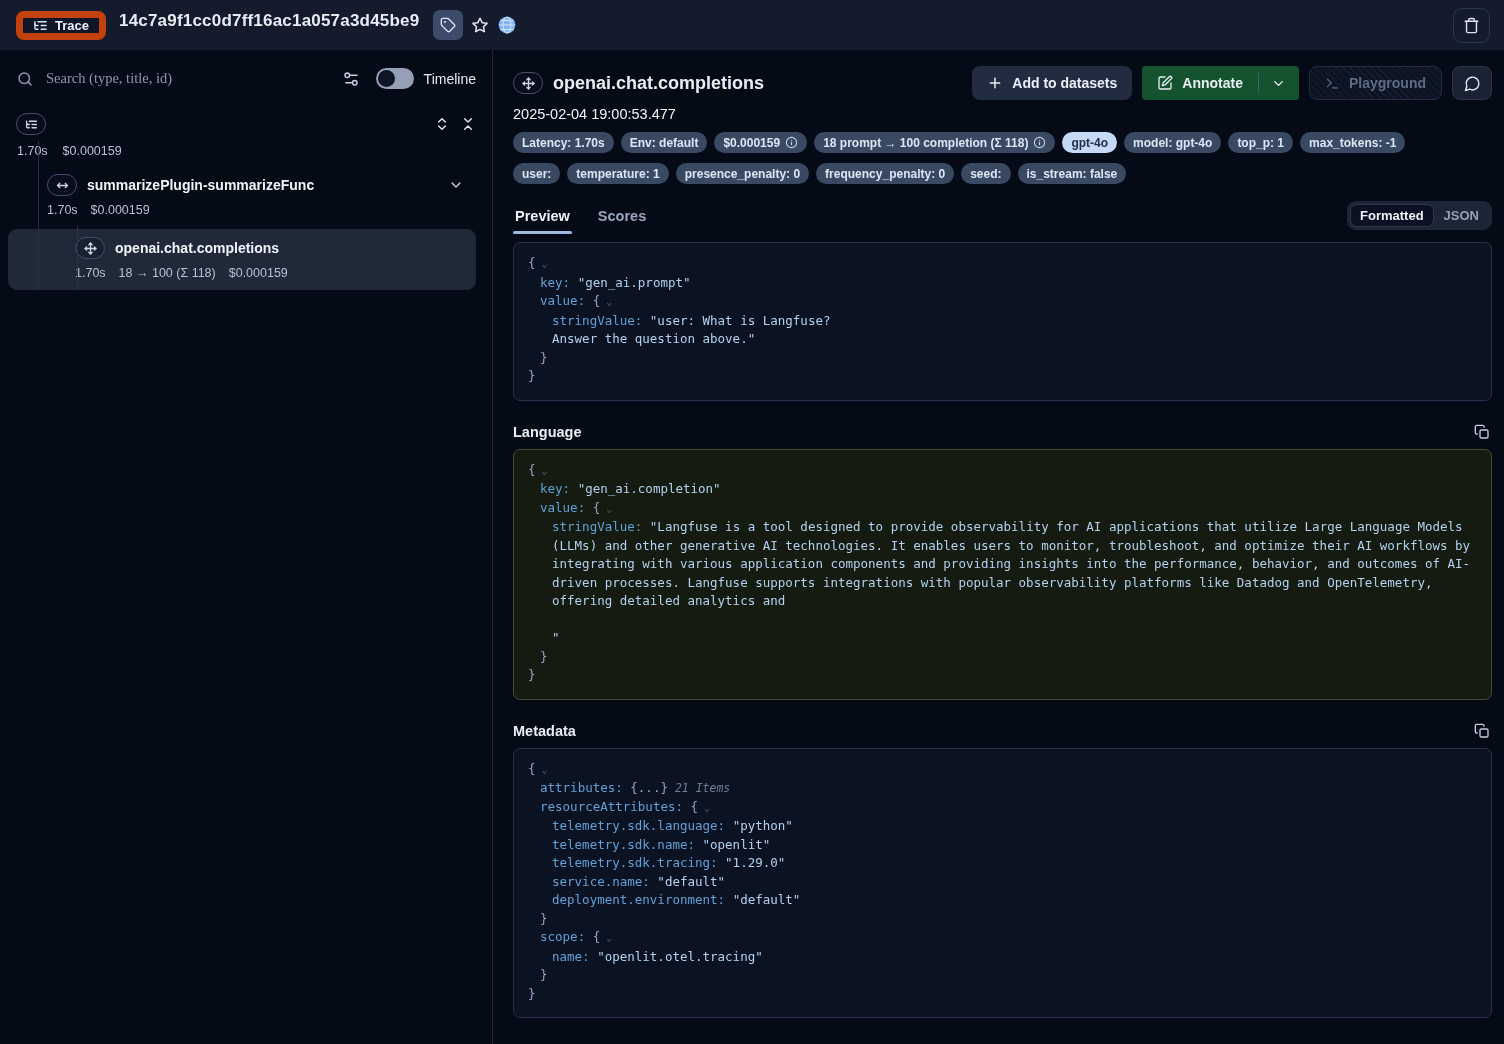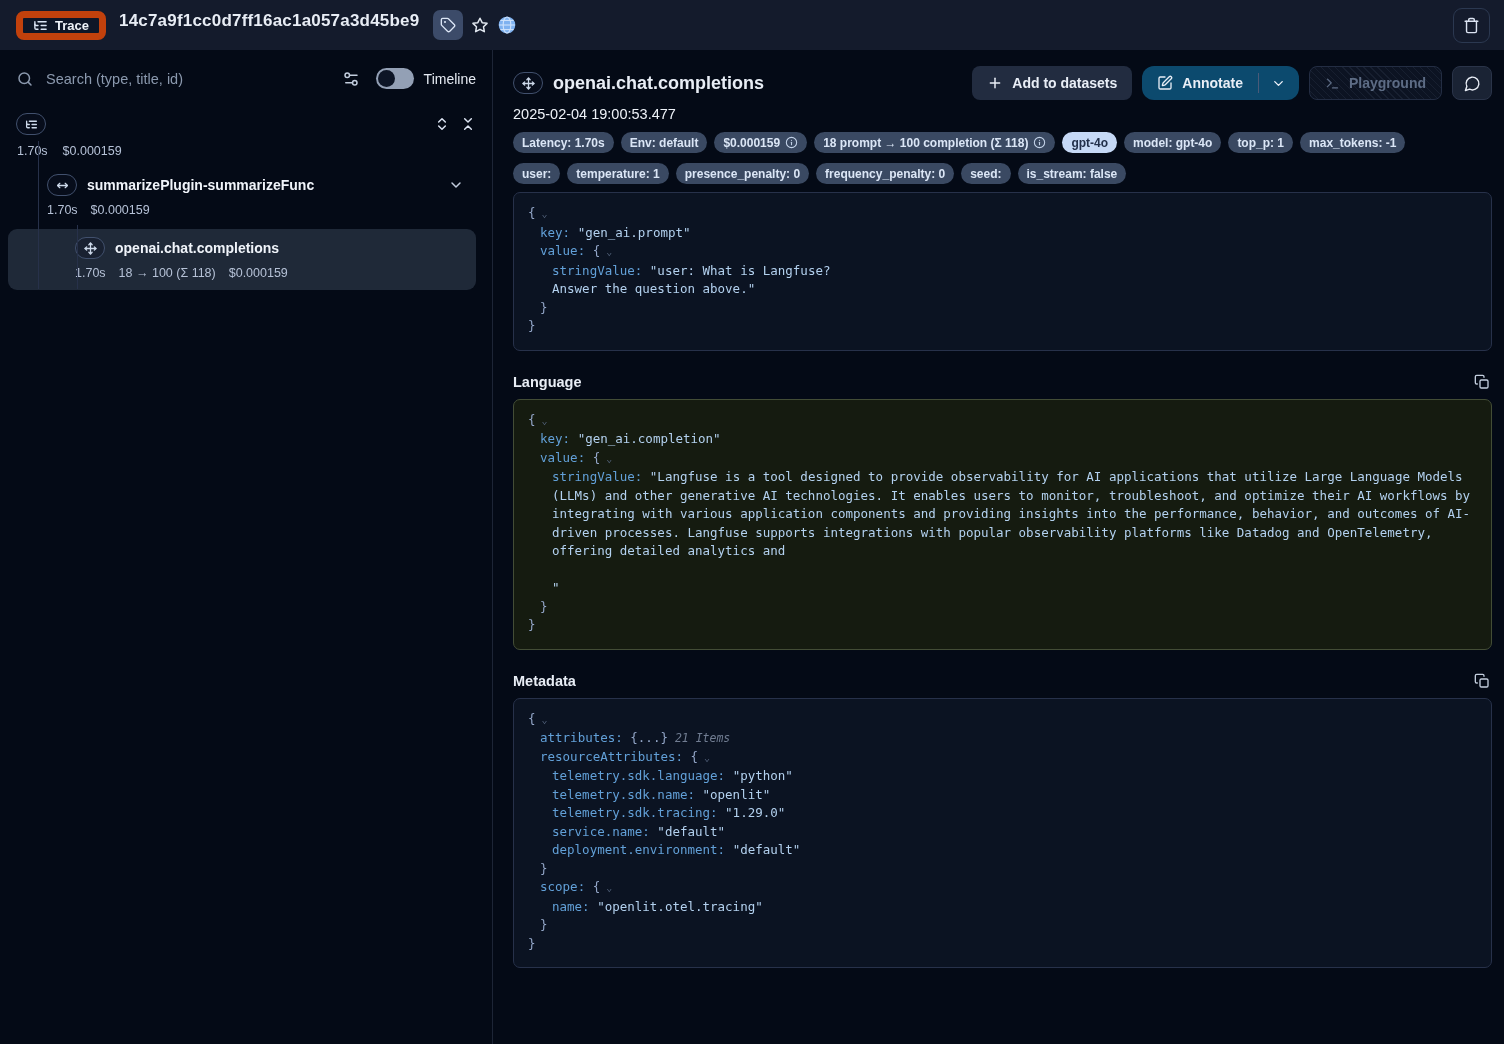--- a/index.html
+++ b/index.html
@@ -24,21 +24,21 @@
   .icon-plain { background:none; border:none; color:#e2e8f0; width:30px; height:30px; display:flex; align-items:center; justify-content:center; padding:0; margin-left:2px; }
   .globe-wrap { margin-left:2px; display:flex; align-items:center; }
   .trash-btn { width:37px; height:35px; border:1px solid #2b3850; border-radius:9px; background:transparent; color:#dce4f2; display:flex; align-items:center; justify-content:center; }
 
   .content { flex:1; display:flex; min-height:0; }
 
   
   .sidebar { width:493px; flex:none; border-right:1px solid #1d2536; position:relative; }
   .search-row { display:flex; align-items:center; margin:18px 16px 0; gap:10px; }
   .search-row .sicon { color:#8b99ae; flex:none; }
-  .search-input { flex:1; min-width:0; background:transparent; border:none; outline:none; color:#c2410c; font-size:14.5px; font-family:Liberation Sans, sans-serif; }
+  .search-input { flex:1; min-width:0; background:transparent; border:none; outline:none; color:#c2410c; font-size:14.5px; font-family:Liberation Serif, serif; }
   .search-input::placeholder { color:#8b99ae; }
   .filter-btn { background:none; border:none; color:#c3cede; padding:0; flex:none; display:flex; }
   .toggle { width:38px; height:21px; border-radius:11px; background:#93a0b5; position:relative; flex:none; margin-left:6px; border:none; padding:0; }
   .toggle .knob { position:absolute; left:2px; top:2px; width:17px; height:17px; border-radius:50%; background:#0d1526; }
   .timeline-label { font-size:14px; color:#e5eaf2; font-weight:500; flex:none; }
 
   .tree { position:relative; margin:24px 16px 0; }
   .vline { position:absolute; width:1px; background:#27314a; }
   .vline.a { left:22px; top:28px; height:148px; }
   .vline.b { left:61px; top:112px; height:64px; }
@@ -55,21 +55,21 @@
   .item-span { display:block; margin-top:16px; padding-left:31px; }
   .item-gen { display:block; margin:12px 0 0 -8px; width:calc(100% + 8px); background:#1f2938; border-radius:9px; padding:8px 12px 10px 67px; }
 
   
   .panel { flex:1; min-width:0; padding:16px 12px 0 20px; overflow:hidden; }
   .panel-head { display:flex; align-items:center; justify-content:space-between; }
   .ph-left { display:flex; align-items:center; gap:10px; }
   .obs-title { font-size:18px; font-weight:700; margin:0; }
   .ph-actions { display:flex; align-items:center; gap:10px; }
   .btn { height:34px; border-radius:8px; background:#222c40; color:#e9eef6; font-weight:700; font-size:14px; display:inline-flex; align-items:center; gap:9px; padding:0 15px; border:none; white-space:nowrap; }
-  .split { display:inline-flex; align-items:stretch; background:#0c4a6e; border-radius:12px; overflow:hidden; }
+  .split { display:inline-flex; align-items:stretch; background:#14532d; border-radius:4px; overflow:hidden; }
   .split .btn { background:transparent; border-radius:0; }
   .split-div { width:1px; background:#4a5a78; margin:7px 0; }
   .caret-part { width:40px; justify-content:center; padding:0; }
   .btn-playground { background:#0c1322; border:1px solid #232d43; color:#5d6c85;
     background-image:repeating-linear-gradient(45deg, rgba(93,108,133,.14) 0 1px, transparent 1px 5px); }
   .chat-btn { width:40px; padding:0; justify-content:center; background:#1a2334; border:1px solid #2a3449; }
 
   .timestamp { margin-top:6px; font-size:14.5px; font-weight:500; color:#eef2f8; }
   .badges { display:flex; gap:7px; margin-top:10px; flex-wrap:wrap; }
   .pill { height:21px; display:inline-flex; align-items:center; gap:5px; padding:0 9px; border-radius:11px; background:#3a4962; color:#dbe6f6; font-size:12px; font-weight:700; white-space:nowrap; }
@@ -397,20 +397,30 @@
             <span>frequency_penalty: 0</span>
           </span>
           <span class="pill">
             <span>seed:</span>
           </span>
           <span class="pill">
             <span>is_stream: false</span>
           </span>
         </div>
 
+      <div class="tabs-row">
+        <div class="tabs">
+          <button class="tab active">Preview</button>
+          <button class="tab inactive">Scores</button>
+        </div>
+        <div class="fmt-toggle">
+          <button class="fmt active">Formatted</button>
+          <button class="fmt">JSON</button>
+        </div>
+      </div>
 
       <div class="code-block first-block">
           <div class="code-line" style="padding-left: 0px;"><span class="tok-b">{</span><span class="tok-c"> ⌄</span></div>
           <div class="code-line" style="padding-left: 12px;"><span class="tok-k">key: </span><span class="tok-s">"gen_ai.prompt"</span></div>
           <div class="code-line" style="padding-left: 12px;"><span class="tok-k">value: </span><span class="tok-b">{</span><span class="tok-c"> ⌄</span></div>
           <div class="code-line" style="padding-left: 24px;"><span class="tok-k">stringValue: </span><span class="tok-s">"user: What is Langfuse?
 Answer the question above."</span></div>
           <div class="code-line" style="padding-left: 12px;"><span class="tok-b">}</span></div>
           <div class="code-line" style="padding-left: 0px;"><span class="tok-b">}</span></div>
         </div>

